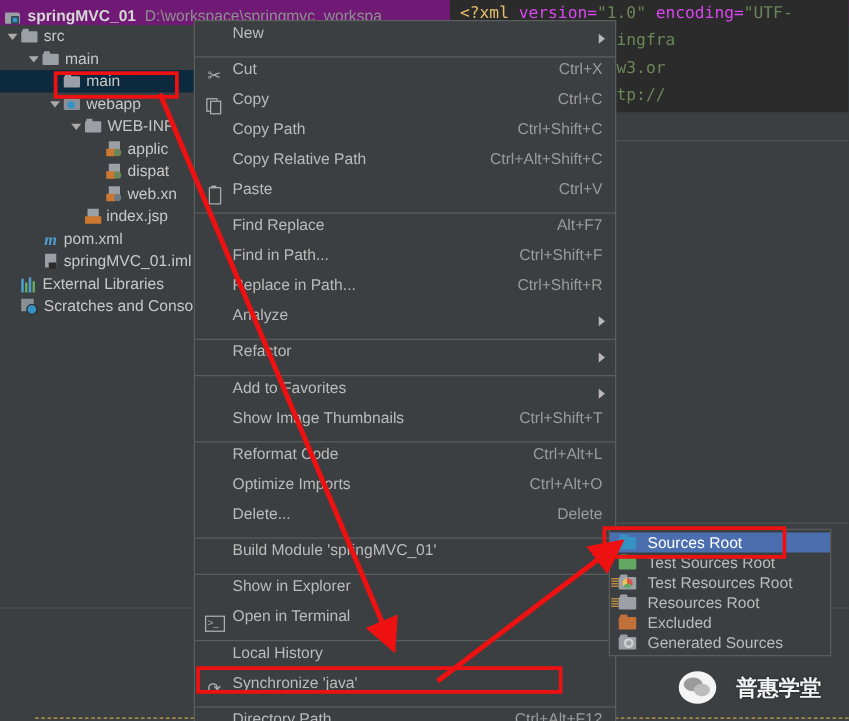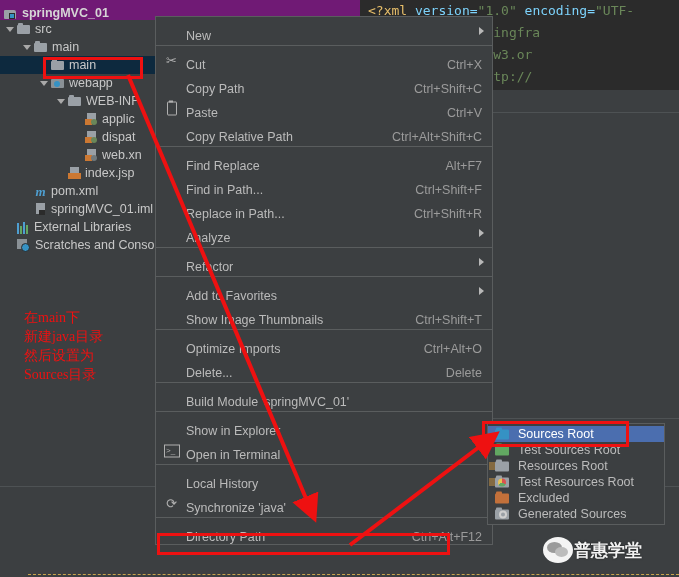--- a/index.html
+++ b/index.html
@@ -64,29 +64,29 @@
 
   
   #cn-note{position:absolute;left:24px;top:308px;color:#ee1111;font-size:14px;line-height:19px;
       font-family:"Liberation Serif","DejaVu Serif",serif;z-index:30;white-space:pre;}
 
   
   #editor{position:absolute;left:360px;top:0;width:319px;height:90px;background:#2b2b2b;
       font-family:"DejaVu Sans Mono","Liberation Mono",monospace;font-size:13px;overflow:hidden;}
   #editor .ln{height:22px;line-height:22px;white-space:pre;padding-left:8px;}
   .tk-pi{color:#e8bf6a;}
-  .tk-attr{color:#7dd3fc;margin-top:16px;}
+  .tk-attr{color:#d946ef;margin-top:16px;}
   .tk-val{color:#6a8759;}
   .tk-ns{color:#9876aa;}
   #editor-right-strip{position:absolute;left:360px;top:90px;width:319px;height:330px;background:#3c3f41;}
 
   
   #context-menu{position:absolute;left:155px;top:16px;width:338px;background:#3c3f41;
       border:1px solid #5a5d5e;box-sizing:border-box;z-index:20;padding:2px 0 0 0;}
-  .mi{height:24px;display:flex;align-items:flex-end;position:relative;padding-left:30px;padding-right:10px;
+  .mi{height:24px;display:flex;align-items:flex-start;position:relative;padding-left:30px;padding-right:10px;
       font-size:12.5px;color:#bbbbbb;box-sizing:border-box;}
   .mi .lbl{flex:1 1 auto;white-space:nowrap;}
   .mi .sc{color:#9b9b9b;font-size:12.5px;white-space:nowrap;margin-left:14px;}
   .mi .submark{position:absolute;right:8px;top:50%;transform:translateY(-50%);
       border-left:5px solid #b8b8b8;border-top:4px solid transparent;border-bottom:4px solid transparent;}
   .msep{height:1px;background:#5a5d5e;margin:2px 0;}
   .mi .mico{position:absolute;left:8px;top:50%;transform:translateY(-50%);width:15px;height:15px;}
 
   
   .gi-cut{font-size:13px;color:#b0b0b0;line-height:15px;text-align:center;}
@@ -127,21 +127,21 @@
       border:2px solid #cfcfcf;box-sizing:border-box;z-index:4;}
 
   #sources-root-box{position:absolute;left:482px;top:421px;width:147px;height:26px;border:3px solid #ee1111;
       box-sizing:border-box;z-index:46;pointer-events:none;}
 
   
   #watermark{position:absolute;left:543px;top:537px;display:flex;align-items:center;z-index:50;}
   #wm-logo{width:30px;height:26px;border-radius:50%;background:#f4f4f4;position:relative;}
   #wm-logo:before{content:"";position:absolute;left:4px;top:5px;width:15px;height:11px;border-radius:50%;background:#9b9b9b;}
   #wm-logo:after{content:"";position:absolute;left:12px;top:10px;width:13px;height:10px;border-radius:50%;background:#bcbcbc;}
-  #wm-text{color:#f2f2f2;font-size:17px;font-weight:bold;margin-left:1px;
+  #wm-text{color:#f2f2f2;font-size:17px;font-weight:bold;margin-left:16px;
       font-family:"DejaVu Sans","Liberation Sans",sans-serif;text-shadow:0 0 2px rgba(0,0,0,.6);}
 
   
   #run-panel{position:absolute;left:0;top:487px;width:679px;height:90px;background:#3c3f41;}
 
   
   #dashed-bottom{position:absolute;left:28px;bottom:2px;width:651px;height:0;
       border-top:1px dashed #c8a34a;}
 
   
@@ -152,20 +152,21 @@
   .hline{position:absolute;height:1px;background:#4e5254;}
 </style>
 </head>
 <body>
 
 <div class="ide">
 
   <div id="titlebar">
     <span class="ic-modfolder"></span>
     <span class="proj-name">springMVC_01</span>
+    <span class="proj-path">D:\workspace\springmvc_workspa</span>
   </div>
   <div style="position:absolute;left:449px;top:0;width:42px;height:20px;background:#4a4d4f;">
     <span style="position:absolute;left:8px;top:2px;font-size:13px;color:#8a8a8a;font-family:'DejaVu Sans Mono',monospace;">1</span>
   </div>
 
   <div id="editor">
     <div class="ln"><span class="tk-pi">&lt;?xml</span> <span class="tk-attr">version=</span><span class="tk-val">"1.0"</span> <span class="tk-attr">encoding=</span><span class="tk-val">"UTF-</span></div>
     <div class="ln"><span class="tk-val">="http://www.springfra</span></div>
     <div class="ln"><span class="tk-ns">xsi</span><span class="tk-val">="http://www.w3.or</span></div>
     <div class="ln"><span class="tk-attr">hemaLocation=</span><span class="tk-val">"http://</span></div>
@@ -266,49 +267,50 @@
       <div class="trow">
         <span class="spacer" style="width:0px"></span>
         <span class="spacer" style="width:13px"></span>
         <span class="ic-scratch"></span>
         <span>Scratches and Console</span>
       </div>
     </div>
 
   <div id="java-highlight-box"></div>
 
-  <div id="cn-note">在main下
-新建java目录
-然后设置为
-Sources目录</div>
 
   <div id="context-menu">
       <div class="mi">
         <span class="lbl">New</span>
         <span class="submark"></span>
       </div>
       <div class="msep"></div>
       <div class="mi">
         <span class="mico gi-cut">✂</span>
         <span class="lbl">Cut</span>
         <span class="sc">Ctrl+X</span>
       </div>
       <div class="mi">
+        <span class="mico gi-copy"></span>
+        <span class="lbl">Copy</span>
+        <span class="sc">Ctrl+C</span>
+      </div>
+      <div class="mi">
         <span class="lbl">Copy Path</span>
         <span class="sc">Ctrl+Shift+C</span>
+      </div>
+      <div class="mi">
+        <span class="lbl">Copy Relative Path</span>
+        <span class="sc">Ctrl+Alt+Shift+C</span>
       </div>
       <div class="mi">
         <span class="mico gi-paste"></span>
         <span class="lbl">Paste</span>
         <span class="sc">Ctrl+V</span>
       </div>
-      <div class="mi">
-        <span class="lbl">Copy Relative Path</span>
-        <span class="sc">Ctrl+Alt+Shift+C</span>
-      </div>
       <div class="msep"></div>
       <div class="mi">
         <span class="lbl">Find Replace</span>
         <span class="sc">Alt+F7</span>
       </div>
       <div class="mi">
         <span class="lbl">Find in Path...</span>
         <span class="sc">Ctrl+Shift+F</span>
       </div>
       <div class="mi">
@@ -327,20 +329,24 @@
       <div class="msep"></div>
       <div class="mi">
         <span class="lbl">Add to Favorites</span>
         <span class="submark"></span>
       </div>
       <div class="mi">
         <span class="lbl">Show Image Thumbnails</span>
         <span class="sc">Ctrl+Shift+T</span>
       </div>
       <div class="msep"></div>
+      <div class="mi">
+        <span class="lbl">Reformat Code</span>
+        <span class="sc">Ctrl+Alt+L</span>
+      </div>
       <div class="mi">
         <span class="lbl">Optimize Imports</span>
         <span class="sc">Ctrl+Alt+O</span>
       </div>
       <div class="mi">
         <span class="lbl">Delete...</span>
         <span class="sc">Delete</span>
       </div>
       <div class="msep"></div>
       <div class="mi">
@@ -378,31 +384,31 @@
       <div class="si">
         <span class="sico"><span class="fld green"></span></span>
         <span>Test Sources Root</span>
       </div>
       <div class="si">
         <span class="sico"><span class="fld grey"><span class="lines">
               <i></i>
               <i></i>
               <i></i>
               <i></i>
+            </span><span class="pie"></span></span></span>
+        <span>Test Resources Root</span>
+      </div>
+      <div class="si">
+        <span class="sico"><span class="fld grey"><span class="lines">
+              <i></i>
+              <i></i>
+              <i></i>
+              <i></i>
             </span></span></span>
         <span>Resources Root</span>
-      </div>
-      <div class="si">
-        <span class="sico"><span class="fld grey"><span class="lines">
-              <i></i>
-              <i></i>
-              <i></i>
-              <i></i>
-            </span><span class="pie"></span></span></span>
-        <span>Test Resources Root</span>
       </div>
       <div class="si">
         <span class="sico"><span class="fld orange"></span></span>
         <span>Excluded</span>
       </div>
       <div class="si">
         <span class="sico"><span class="fld grey"><span class="gear"></span></span></span>
         <span>Generated Sources</span>
       </div>
     </div>

